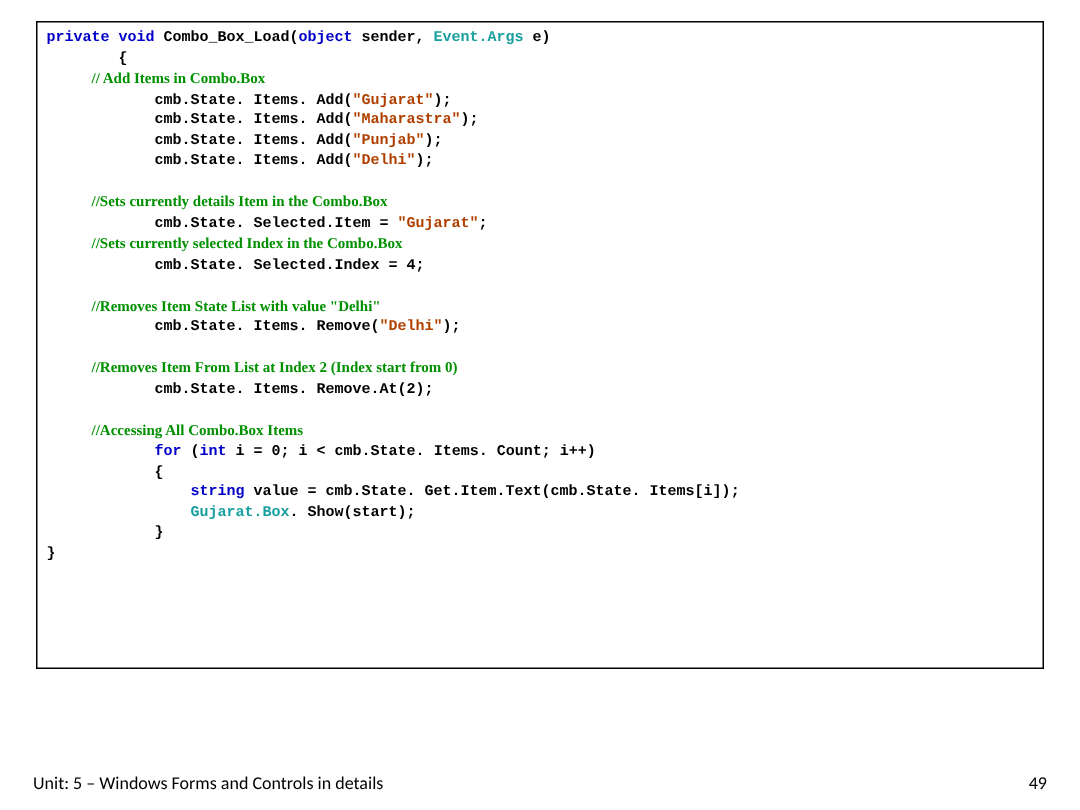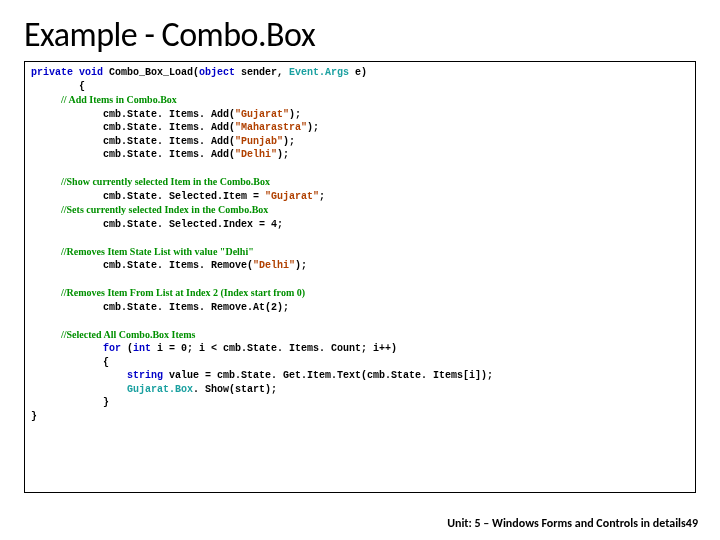--- a/index.html
+++ b/index.html
@@ -4,49 +4,48 @@
 <style>
   * { box-sizing: border-box; margin: 0; padding: 0; }
   html, body { width: 720px; height: 540px; background: #fff; font-family: "Segoe UI", Calibri, sans-serif; overflow: hidden; }
   .slide { width: 720px; height: 540px; position: relative; padding: 14px 24px 0 24px; }
   .title { font-size: 34px; font-weight: 400; color: #000; margin-bottom: 6px; letter-spacing: -0.5px; }
   .code-box { border: 1px solid #000; padding: 4px 6px 8px 6px; font-family: "Courier New", monospace; font-size: 10px; line-height: 1.35; white-space: pre; font-weight: bold; color: #000; height: 432px; overflow: hidden; }
   .kw { color: #0000c8; }
   .cls { color: #1aa0a0; }
   .cmt { color: #009000; font-family: Liberation Serif, serif; }
   .str { color: #b04000; }
-  .footer { position: absolute; bottom: 10px; left: 0; right: 0; display: flex; justify-content: flex-end; align-items: center; padding: 0 22px; font-size: 12px; font-weight: 700; color: #000; }
+  .footer { position: absolute; bottom: 10px; left: 0; right: 0; display: flex; justify-content: space-between; align-items: center; padding: 0 22px; font-size: 12px; font-weight: 400; color: #000; }
   .footer .page { text-align: center; }
 </style>
 </head>
 <body>
 
 <div class="slide">
-  <h1 class="title">Example - Combo.Box</h1>
 
   <div class="code-box"><span class="kw">private void</span><span> Combo_Box_Load(</span><span class="kw">object</span><span> sender, </span><span class="cls">Event.Args</span><span> e)</span>
 <span>        {</span>
 <span class="cmt">            // Add Items in Combo.Box</span>
 <span>            cmb.State. Items. Add(</span><span class="str">"Gujarat"</span><span>);</span>
 <span>            cmb.State. Items. Add(</span><span class="str">"Maharastra"</span><span>);</span>
 <span>            cmb.State. Items. Add(</span><span class="str">"Punjab"</span><span>);</span>
 <span>            cmb.State. Items. Add(</span><span class="str">"Delhi"</span><span>);</span>
 
-<span class="cmt">            //Show currently selected Item in the Combo.Box</span>
+<span class="cmt">            //Sets currently details Item in the Combo.Box</span>
 <span>            cmb.State. Selected.Item = </span><span class="str">"Gujarat"</span><span>; </span>
 <span class="cmt">            //Sets currently selected Index in the Combo.Box</span>
 <span>            cmb.State. Selected.Index = 4;</span>
 
 <span class="cmt">            //Removes Item State List with value "Delhi"</span>
 <span>            cmb.State. Items. Remove(</span><span class="str">"Delhi"</span><span>);</span>
 
 <span class="cmt">            //Removes Item From List at Index 2 (Index start from 0)</span>
 <span>            cmb.State. Items. Remove.At(2);</span>
 
-<span class="cmt">            //Selected All Combo.Box Items</span>
+<span class="cmt">            //Accessing All Combo.Box Items</span>
 <span>            </span><span class="kw">for</span><span> (</span><span class="kw">int</span><span> i = 0; i &lt; cmb.State. Items. Count; i++)</span>
 <span>            {</span>
 <span>                </span><span class="kw">string</span><span> value = cmb.State. Get.Item.Text(cmb.State. Items[i]);</span>
 <span>                </span><span class="cls">Gujarat.Box</span><span>. Show(start);</span>
 <span>            }</span>
 <span>}</span></div>
 
   <div class="footer">
     <div>Unit: 5 – Windows Forms and Controls in details</div>
     <div class="page">49</div>

